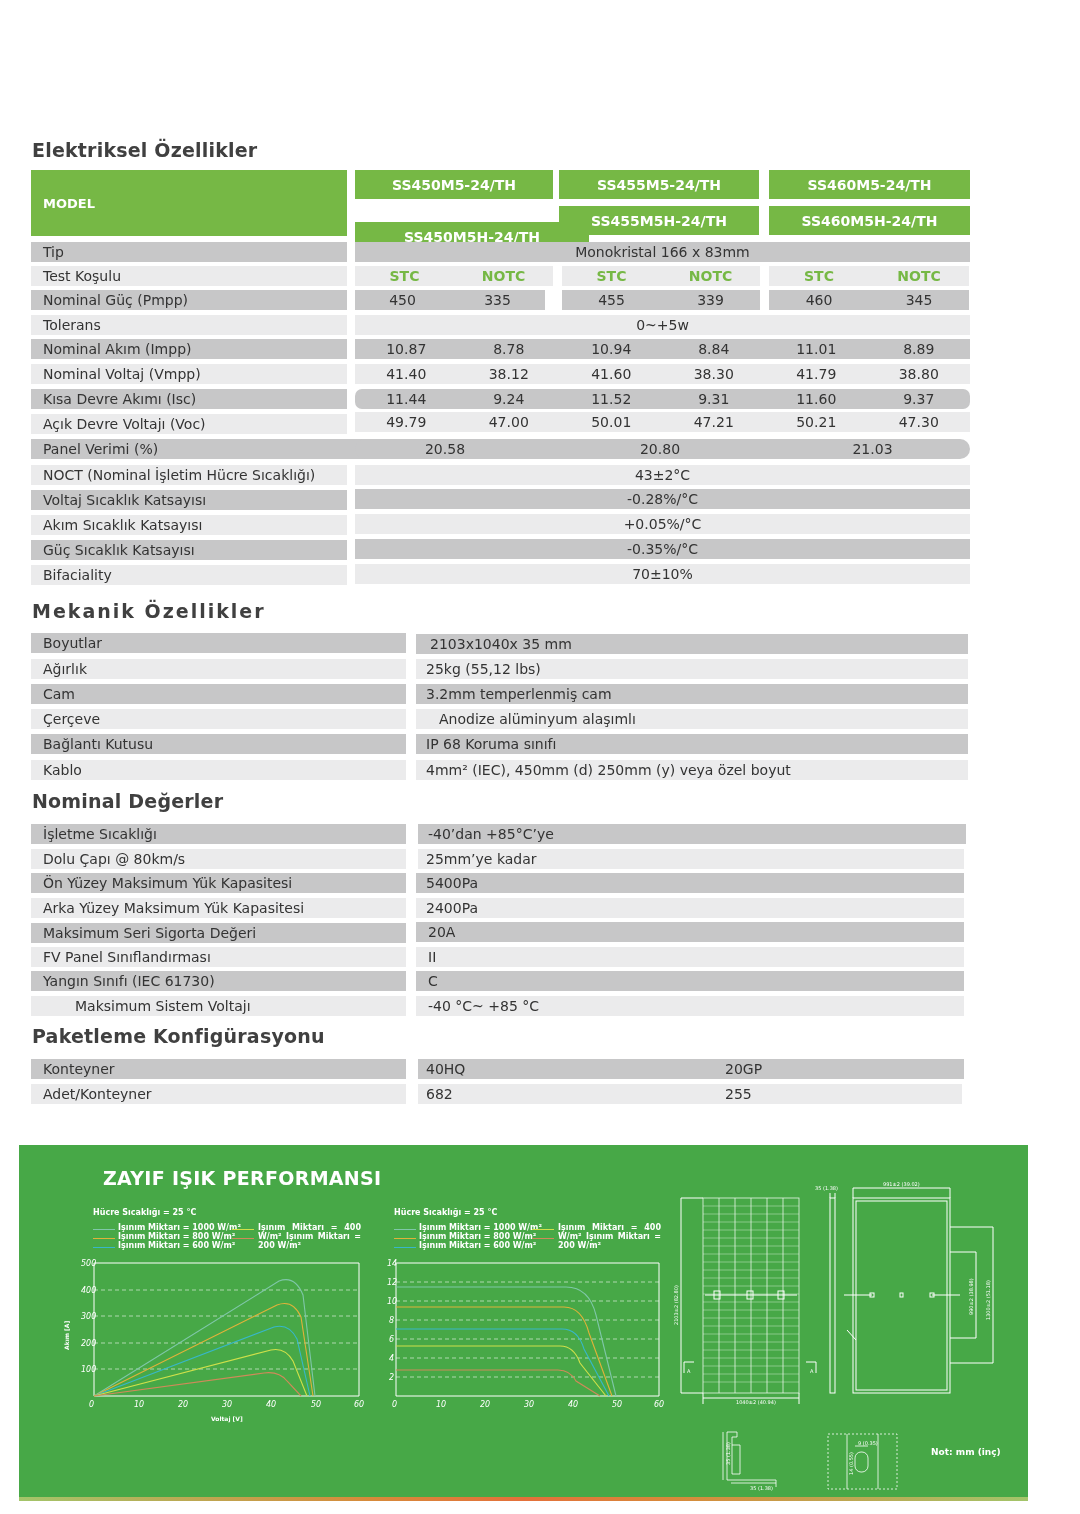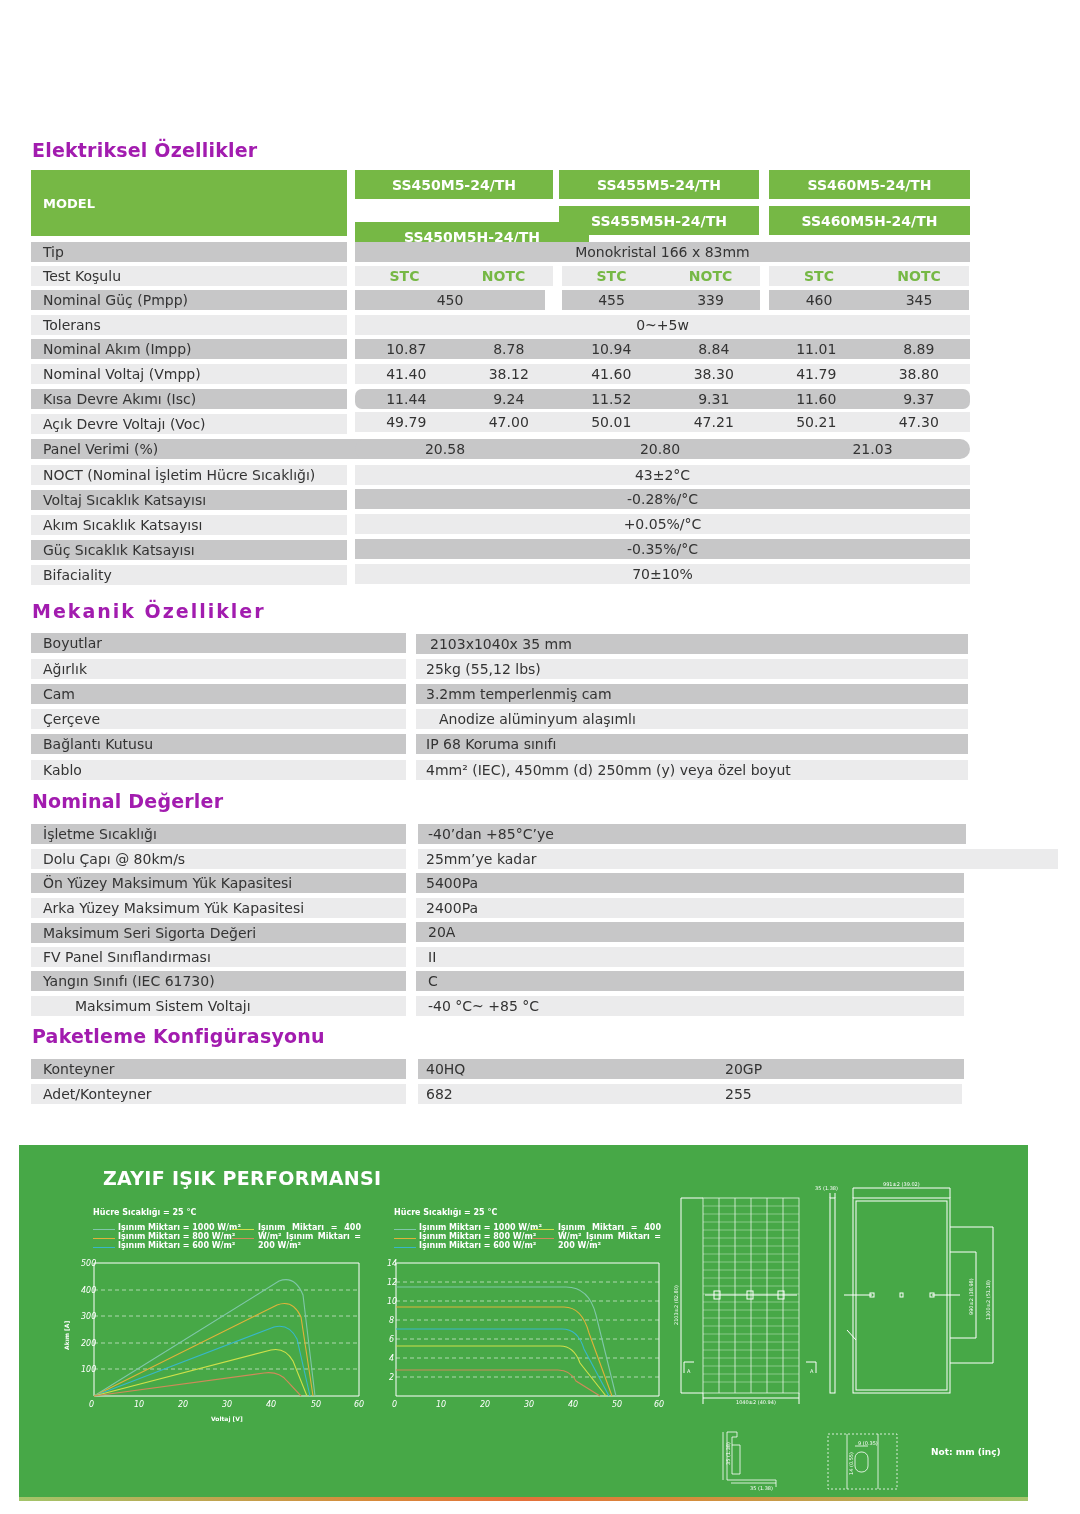--- a/index.html
+++ b/index.html
@@ -1,19 +1,19 @@
 <!DOCTYPE html>
 <html><head>
 <meta charset="utf-8">
 <style>
   * { box-sizing: border-box; margin: 0; padding: 0; }
   html, body { width: 1080px; height: 1514px; background: #ffffff; overflow: hidden; }
   body { position: relative; font-family: "DejaVu Sans", sans-serif; color: #2a2a2a; }
 
-  .h2 { position: absolute; font-family: "DejaVu Sans", sans-serif; font-weight: bold; font-size: 19px; color: #a21caf; letter-spacing: 0.2px; }
+  .h2 { position: absolute; font-family: "DejaVu Sans", sans-serif; font-weight: bold; font-size: 19px; color: #404040; letter-spacing: 0.2px; }
   .h2.wide { letter-spacing: 2px; }
 
   .cell { position: absolute; height: 20px; font-size: 14px; line-height: 20px; color: #333; white-space: nowrap; }
   .dark { background: #c7c7c8; }
   .light { background: #ebebec; }
   .lbl { padding-left: 12px; }
   .val { text-align: center; }
   .valL { padding-left: 12px; }
   .green-hdr { position: absolute; background: #76b845; color: #fff; font-weight: bold; font-size: 14px; display: flex; align-items: center; justify-content: center; }
   .green-hdr.model { justify-content: flex-start; padding-left: 12px; font-size: 13px; }
@@ -54,21 +54,21 @@
 <div class="cell light pair" style="left:562px;top:266px;width:198px;">
     <span class="stc">STC</span>
     <span class="stc">NOTC</span>
   </div>
 <div class="cell light pair" style="left:769px;top:266px;width:200px;">
     <span class="stc">STC</span>
     <span class="stc">NOTC</span>
   </div>
 
 <div class="cell dark lbl" style="left:31px;top:290px;width:316px;">Nominal Güç (Pmpp)</div>
-<div class="cell dark pair" style="left:355px;top:290px;width:190px;flex-direction:column;">
+<div class="cell dark pair" style="left:355px;top:290px;width:190px;">
     <span>450</span>
     <span>335</span>
   </div>
 <div class="cell dark pair" style="left:562px;top:290px;width:198px;">
     <span>455</span>
     <span>339</span>
   </div>
 <div class="cell dark pair" style="left:769px;top:290px;width:200px;">
     <span>460</span>
     <span>345</span>
@@ -152,21 +152,21 @@
 <div class="cell dark lbl" style="left:31px;top:734px;width:375px;">Bağlantı Kutusu</div>
 <div class="cell dark valL" style="left:416px;top:734px;width:552px;padding-left:10px;">IP 68 Koruma sınıfı</div>
 <div class="cell light lbl" style="left:31px;top:760px;width:375px;">Kablo</div>
 <div class="cell light valL" style="left:416px;top:760px;width:552px;padding-left:10px;">4mm² (IEC), 450mm (d) 250mm (y) veya özel boyut</div>
 
 <div class="h2" style="left:32px;top:790px;">Nominal Değerler</div>
 
 <div class="cell dark lbl" style="left:31px;top:824px;width:375px;">İşletme Sıcaklığı</div>
 <div class="cell dark valL" style="left:418px;top:824px;width:548px;padding-left:10px;">-40’dan +85°C’ye</div>
 <div class="cell light lbl" style="left:31px;top:849px;width:375px;">Dolu Çapı @ 80km/s</div>
-<div class="cell light valL" style="left:418px;top:849px;width:640px;padding-left:8px;">25mm’ye kadar</div>
+<div class="cell light valL" style="left:418px;top:849px;width:546px;padding-left:8px;">25mm’ye kadar</div>
 <div class="cell dark lbl" style="left:31px;top:873px;width:375px;">Ön Yüzey Maksimum Yük Kapasitesi</div>
 <div class="cell dark valL" style="left:416px;top:873px;width:548px;padding-left:10px;">5400Pa</div>
 <div class="cell light lbl" style="left:31px;top:898px;width:375px;">Arka Yüzey Maksimum Yük Kapasitesi</div>
 <div class="cell light valL" style="left:416px;top:898px;width:548px;padding-left:10px;">2400Pa</div>
 <div class="cell dark lbl" style="left:31px;top:923px;width:375px;">Maksimum Seri Sigorta Değeri</div>
 <div class="cell dark valL" style="left:416px;top:922px;width:548px;padding-left:12px;">20A</div>
 <div class="cell light lbl" style="left:31px;top:947px;width:375px;">FV Panel Sınıflandırması</div>
 <div class="cell light valL" style="left:416px;top:947px;width:548px;padding-left:12px;">II</div>
 <div class="cell dark lbl" style="left:31px;top:971px;width:375px;">Yangın Sınıfı (IEC 61730)</div>
 <div class="cell dark valL" style="left:416px;top:971px;width:548px;padding-left:12px;">C</div>

